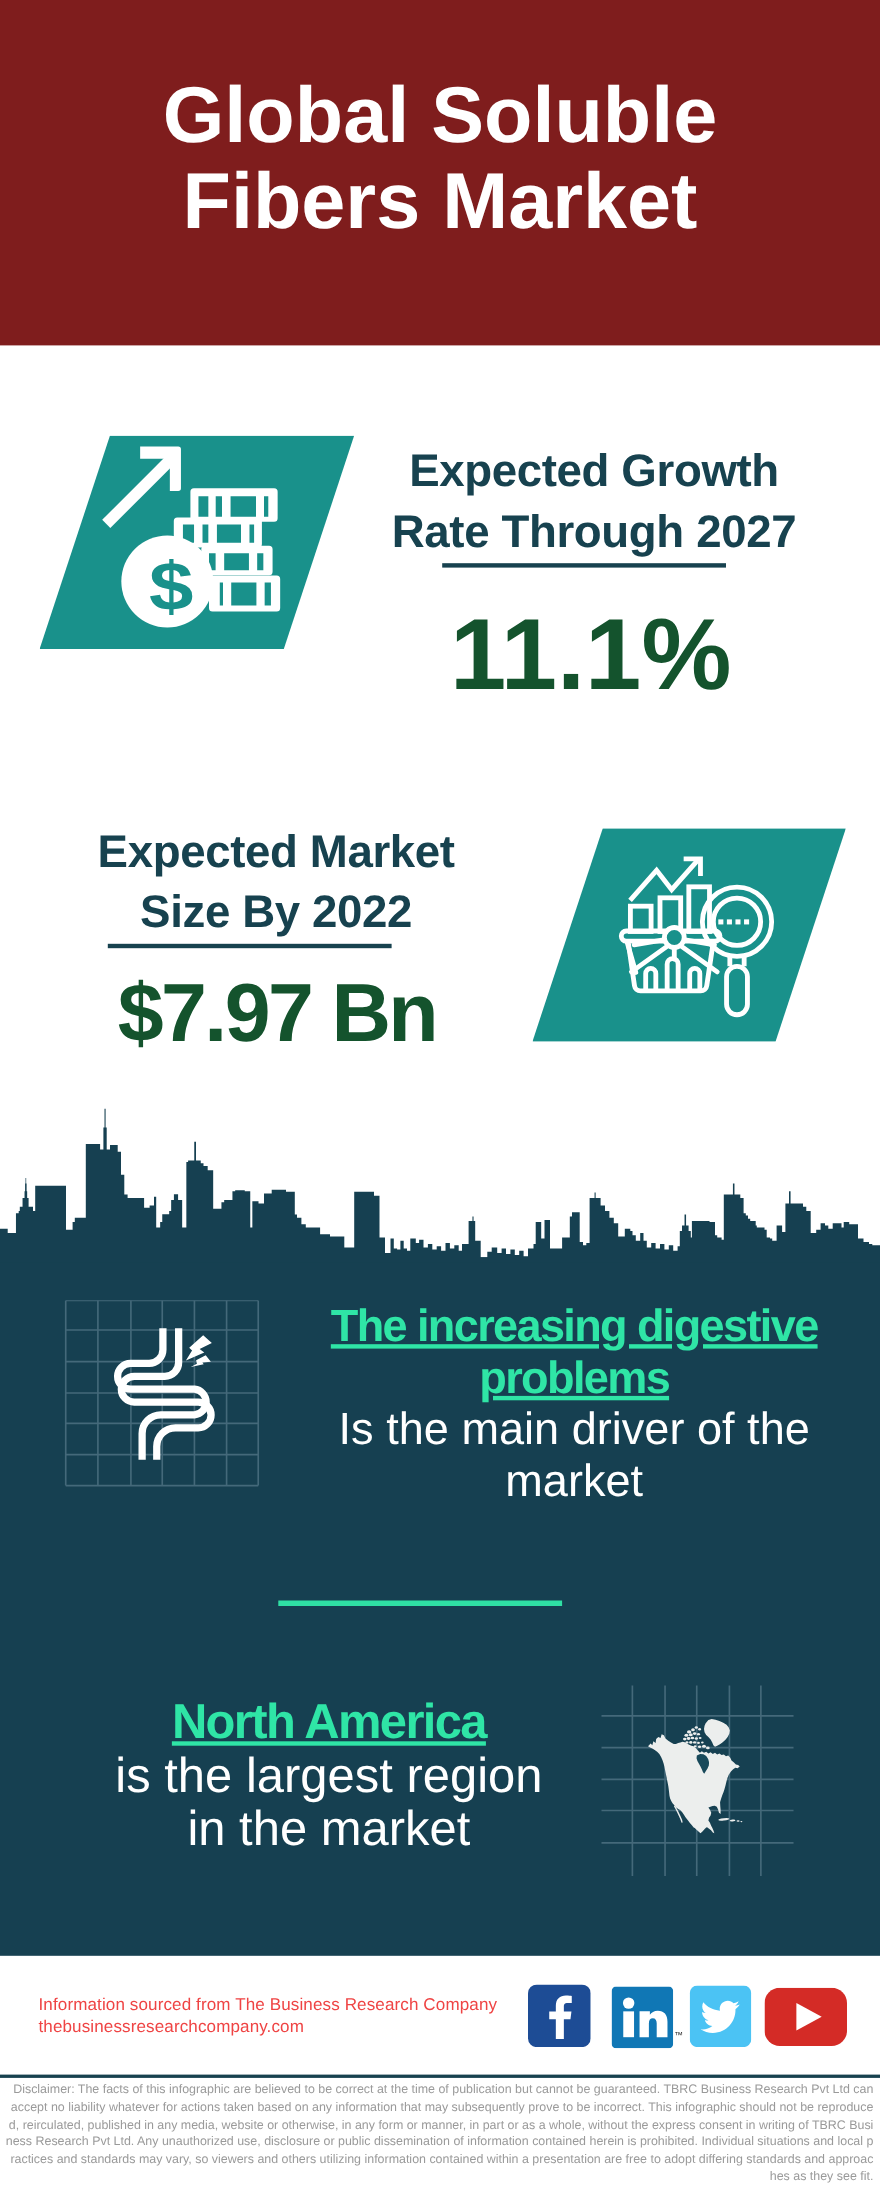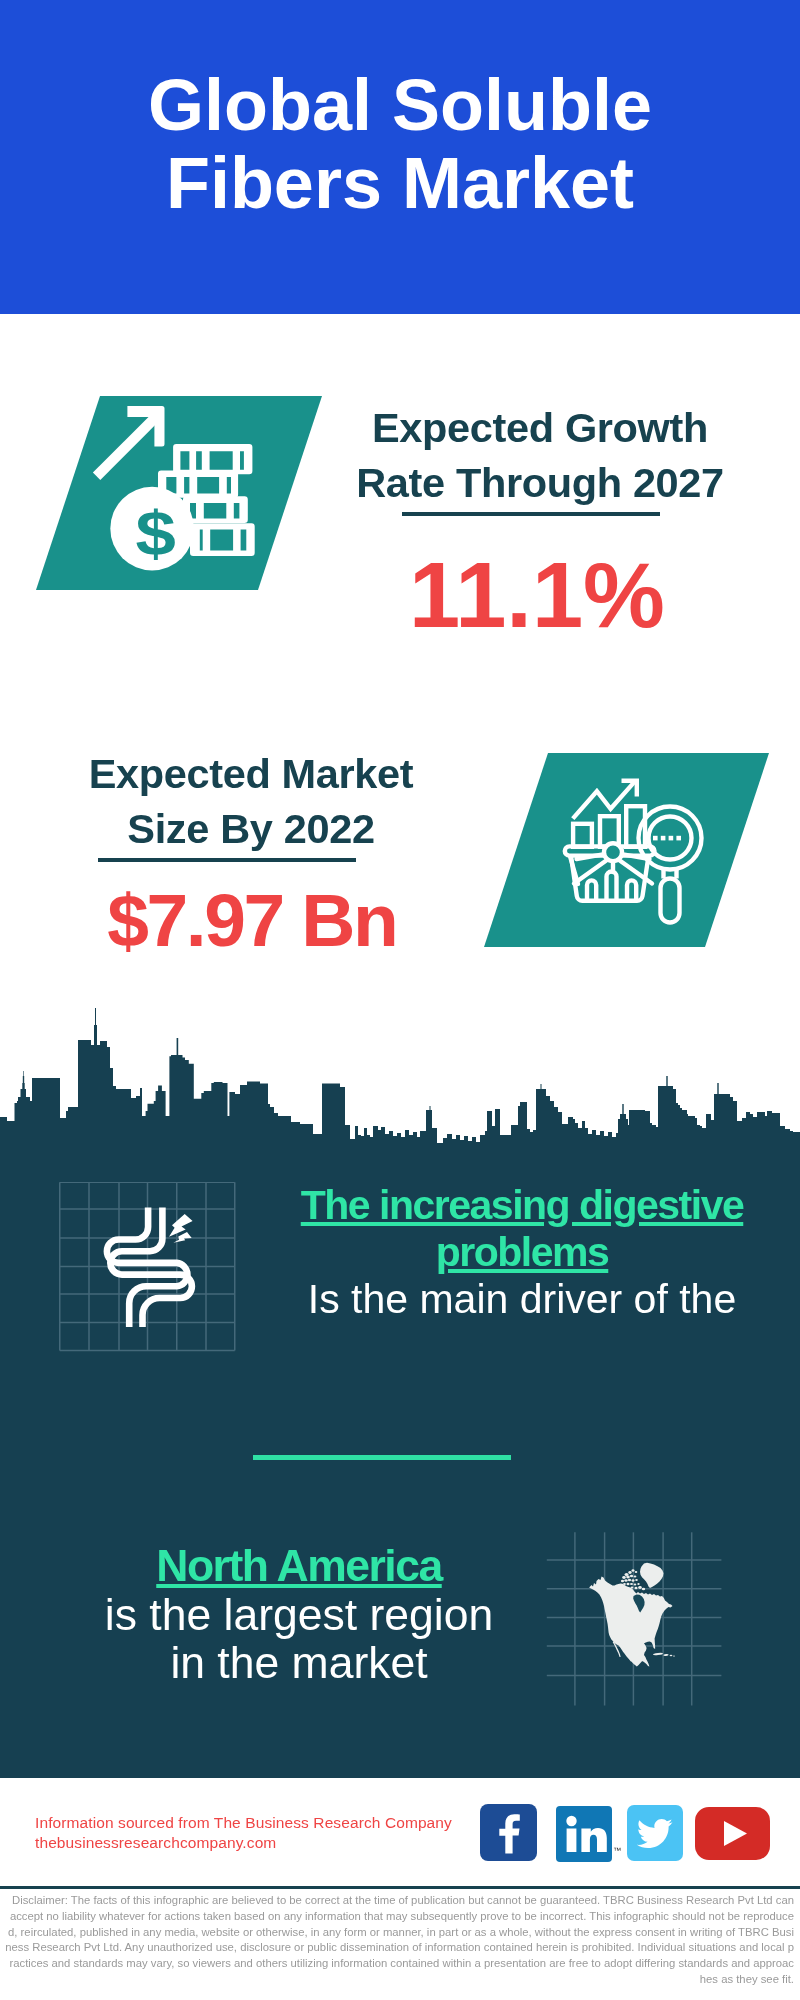--- a/index.html
+++ b/index.html
@@ -1,37 +1,37 @@
 <!DOCTYPE html>
 <html><head>
 <meta charset="utf-8">
 <style>
   * { margin:0; padding:0; box-sizing:border-box; }
   html,body { width:800px; height:2000px; }
   body { font-family:"Liberation Sans", sans-serif; background:#ffffff; overflow:hidden; position:relative; }
   .page { position:absolute; left:0; top:0; width:800px; height:2000px; overflow:hidden; }
 
   
-  .header { position:absolute; left:0; top:0; width:800px; height:314px; background:#1d4ed8; }
+  .header { position:absolute; left:0; top:0; width:800px; height:314px; background:#7f1d1d; }
   .header-title { position:absolute; left:0; top:66px; width:800px; text-align:center;
       color:#ffffff; font-size:72px; font-weight:bold; line-height:78px; }
 
   
   .para { position:absolute; background:#19918B; }
   .para1 { left:36px; top:396px; width:286px; height:194px;
            clip-path:polygon(64px 0, 286px 0, 222px 194px, 0 194px); }
   .para2 { left:484px; top:753px; width:285px; height:194px;
            clip-path:polygon(64px 0, 285px 0, 221px 194px, 0 194px); }
   .icon-money { position:absolute; left:88px; top:398px; width:180px; height:180px; }
   .icon-market { position:absolute; left:550px; top:765px; width:180px; height:180px; }
 
   .blk { position:absolute;margin-top:20px; }
   .blk-title { color:#17424F; font-weight:bold; font-size:41.5px; line-height:55px; text-align:center; letter-spacing:-0.35px; }
   .blk-rule { position:absolute; background:#17424F; height:4px; }
-  .blk-value { position:absolute; color:#ef4444; font-weight:bold; line-height:100px; text-align:center; }
+  .blk-value { position:absolute; color:#14532d; font-weight:bold; line-height:100px; text-align:center; }
 
   #b1-title { left:335px; top:380px; width:410px; }
   #b1-rule  { left:402px; top:512px; width:258px; }
   #b1-value { left:332px; top:545px; width:410px; font-size:92px; }
   #b2-title { left:36px; top:726px; width:430px; }
   #b2-rule  { left:98px; top:858px; width:258px; }
   #b2-value { left:38px; top:870px; width:430px; font-size:75px; letter-spacing:-2.4px; text-indent:-2.4px; }
 
   
   .dark { position:absolute; left:0; top:1143px; width:800px; height:635px; background:#164051; }
@@ -169,20 +169,21 @@
         </g>
       </g>
     </svg>
   <div class="ins-text" id="i1-text">
     <div class="ins-hi">
       <div>The increasing digestive</div>
       <div>problems</div>
     </div>
     <div class="ins-sub">
       <div>Is the main driver of the</div>
+      <div>market</div>
     </div>
   </div>
 
   <div class="mid-rule"></div>
 
   <svg class="ins-grid" id="i2-grid" viewBox="-4 -6 190 190">
       <g stroke="#44697a" stroke-width="1.5">
         <line x1="26.9" y1="10.3" x2="26.9" y2="183.5"></line>
         <line x1="56.6" y1="10.3" x2="56.6" y2="183.5"></line>
         <line x1="85.4" y1="10.3" x2="85.4" y2="183.5"></line>

